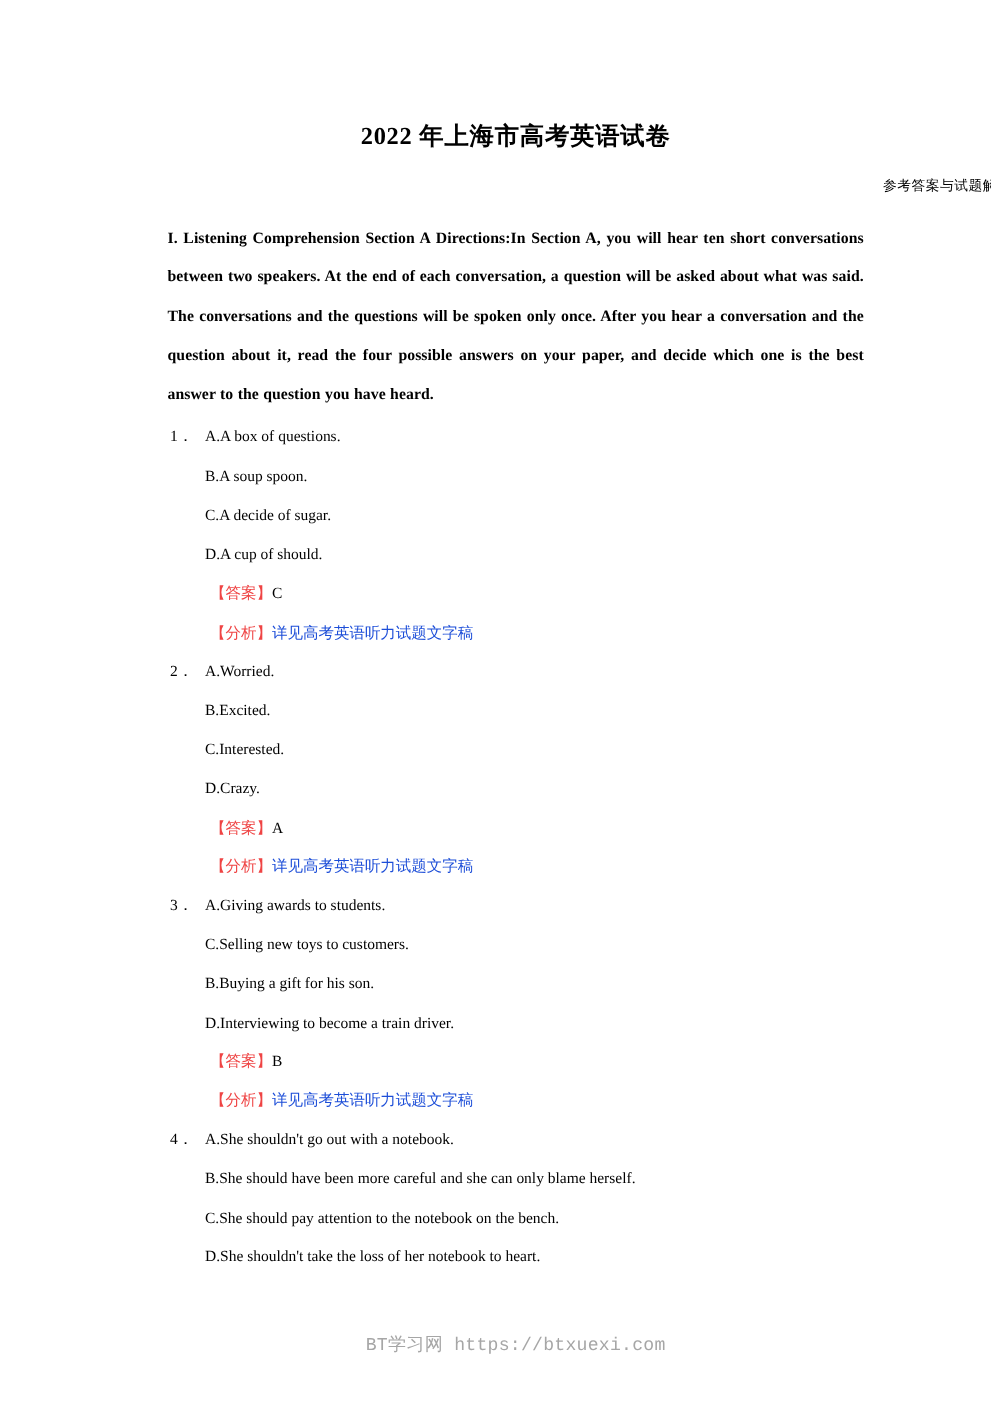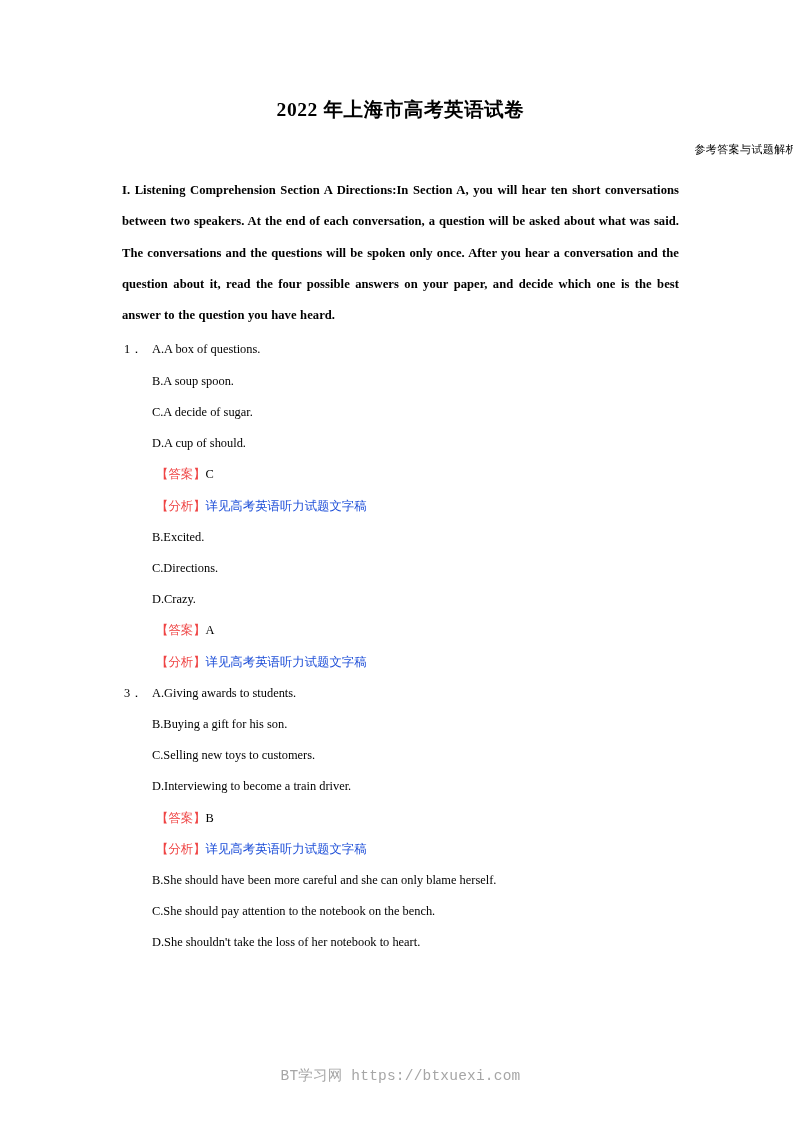--- a/index.html
+++ b/index.html
@@ -12,21 +12,21 @@
     width: 793px;
     height: 1122px;
     position: relative;
     font-family: "Liberation Serif", "DejaVu Serif", serif;
     color: #000000;
     overflow: hidden;
   }
 
   .page {
     position: absolute;
-    left: 4px;
+    left: 16px;
     top: 0;
     width: 703px;
     height: 1122px;
   }
 
   
   .doc-title {
     position: absolute;
     left: 0;
     top: 98px;
@@ -142,39 +142,45 @@
         <span class="q-num">1．</span><span class="q-first-opt">A.A box of questions.</span>
       </div>
       <div class="opt-line">B.A soup spoon.</div>
       <div class="opt-line">C.A decide of sugar.</div>
       <div class="opt-line">D.A cup of should.</div>
       <div class="meta-line"><span class="meta-tag">【答案】</span><span class="meta-val-dark">C</span></div>
       <div class="meta-line"><span class="meta-tag">【分析】</span><span class="meta-val-blue">详见高考英语听力试题文字稿</span></div>
     </div>
 
     <div class="question-block">
+      <div class="q-line">
+        <span class="q-num">2．</span><span class="q-first-opt">A.Worried.</span>
+      </div>
       <div class="opt-line">B.Excited.</div>
-      <div class="opt-line">C.Directions.</div>
+      <div class="opt-line">C.Interested.</div>
       <div class="opt-line">D.Crazy.</div>
       <div class="meta-line"><span class="meta-tag">【答案】</span><span class="meta-val-dark">A</span></div>
       <div class="meta-line"><span class="meta-tag">【分析】</span><span class="meta-val-blue">详见高考英语听力试题文字稿</span></div>
     </div>
 
     <div class="question-block">
       <div class="q-line">
         <span class="q-num">3．</span><span class="q-first-opt">A.Giving awards to students.</span>
       </div>
+      <div class="opt-line">C.Selling new toys to customers.</div>
       <div class="opt-line">B.Buying a gift for his son.</div>
-      <div class="opt-line">C.Selling new toys to customers.</div>
       <div class="opt-line">D.Interviewing to become a train driver.</div>
       <div class="meta-line"><span class="meta-tag">【答案】</span><span class="meta-val-dark">B</span></div>
       <div class="meta-line"><span class="meta-tag">【分析】</span><span class="meta-val-blue">详见高考英语听力试题文字稿</span></div>
     </div>
 
     <div class="question-block">
+      <div class="q-line">
+        <span class="q-num">4．</span><span class="q-first-opt">A.She shouldn't go out with a notebook.</span>
+      </div>
       <div class="opt-line">B.She should have been more careful and she can only blame herself.</div>
       <div class="opt-line">C.She should pay attention to the notebook on the bench.</div>
       <div class="opt-line">D.She shouldn't take the loss of her notebook to heart.</div>
     </div>
 
   </div>
 
   <div class="footer-watermark">BT学习网 https://btxuexi.com</div>
 
 </div>

